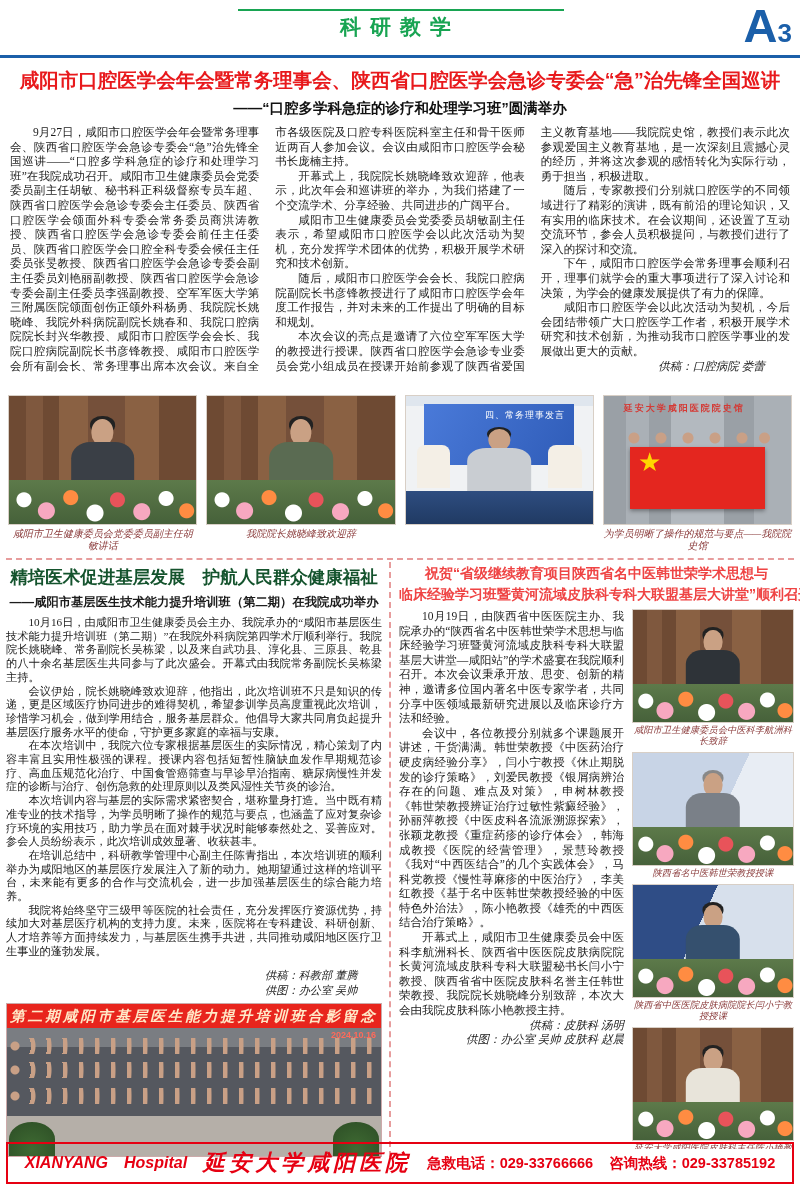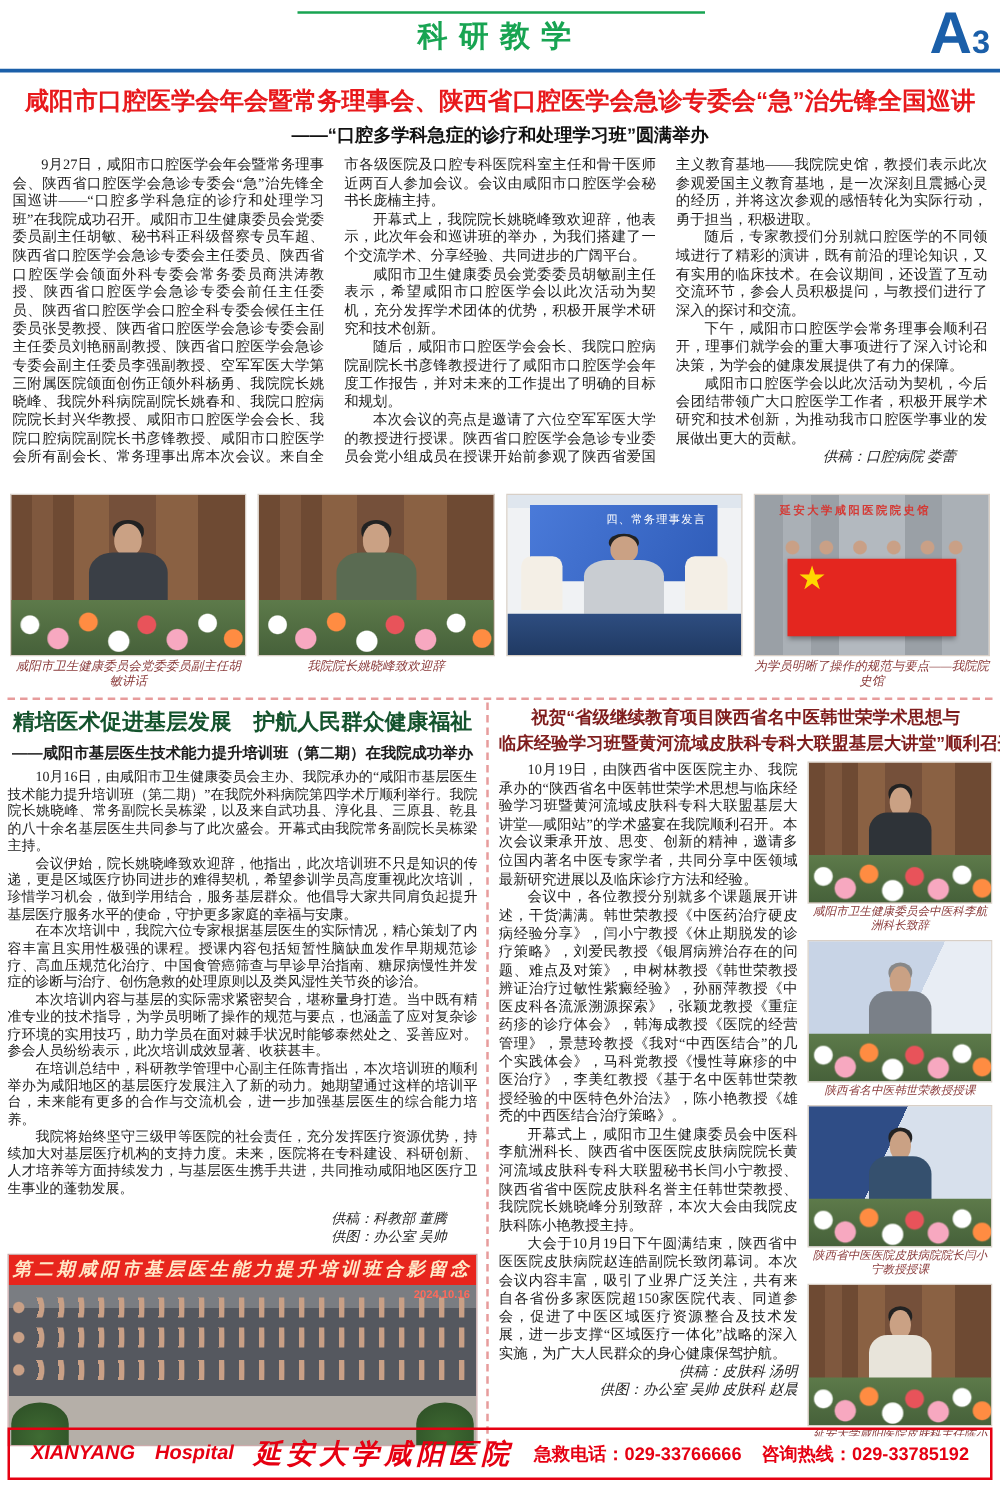--- a/index.html
+++ b/index.html
@@ -2,21 +2,21 @@
 <html><head>
 <meta charset="utf-8">
 <style>
   html,body{margin:0;padding:0;background:#e9e9e9;}
   .page{width:800px;height:1192px;background:#fff;position:relative;overflow:hidden;
         font-family:"Liberation Serif",serif;color:#1c1c1c;margin:0 auto;}
   
   .masthead{position:relative;height:58px;}
   .green-rule{position:absolute;left:238px;top:9px;width:326px;height:2px;background:#18a452;}
   .section-title{position:absolute;top:13px;left:0;right:0;text-align:center;color:#18a452;
-        font-family:"Liberation Sans",sans-serif;font-weight:bold;font-size:24px;letter-spacing:9px;}
+        font-family:"Liberation Sans",sans-serif;font-weight:bold;font-size:21px;letter-spacing:9px;}
   .page-label{position:absolute;right:8px;top:2px;color:#1b5fa9;font-family:"Liberation Sans",sans-serif;
         font-weight:bold;line-height:1;}
   .page-letter{font-size:47px;}
   .page-digit{font-size:26px;}
   .blue-rule{position:absolute;left:0;top:55px;width:100%;height:3px;background:#1b5fa9;}
   
   .a1-headline{margin-top:9px;text-align:center;color:#e8191c;white-space:nowrap;
         font-family:"Liberation Sans",sans-serif;font-weight:bold;font-size:19.5px;letter-spacing:0;}
   .a1-subtitle{margin-top:5px;text-align:center;font-family:"Liberation Sans",sans-serif;
         font-weight:bold;font-size:14.5px;color:#111;}
@@ -91,24 +91,24 @@
   .group-photo{margin-top:5px;height:152px;position:relative;overflow:hidden;border:1px solid #caa;
         background:linear-gradient(#9a9ea3 0 16%,#7a7d82 16% 28%,#55585f 28% 74%,#b5afa8 74% 100%);}
   .gp-banner{position:absolute;left:0;top:0;right:0;height:24px;background:#e8251d;color:#ffe9c8;
         text-align:center;line-height:24px;font-weight:bold;font-size:14.5px;letter-spacing:3px;font-style:italic;}
   .gp-date{position:absolute;top:26px;right:5px;color:#ff6a5a;font-family:"Liberation Sans",sans-serif;
         font-weight:bold;font-size:9px;}
   .crowd-row{position:absolute;left:0;right:0;height:16px;
         background:repeating-radial-gradient(circle at 8px 8px,#c9a086 0 4px,rgba(0,0,0,0) 5px 16px);}
   .plant{position:absolute;bottom:0;width:46px;height:34px;border-radius:50% 50% 0 0;
         background:radial-gradient(circle at 50% 80%,#3f6b33,#2c4d25);}
-  .a3-headline{margin-top:2px;text-align:center;color:#7f1d1d;white-space:nowrap;
+  .a3-headline{margin-top:2px;text-align:center;color:#ef4444;white-space:nowrap;
         font-family:"Liberation Sans",sans-serif;font-weight:bold;font-size:14px;line-height:19px;}
   .a3-body{margin-top:5px;font-size:11.5px;line-height:14.6px;text-align:justify;height:540px;overflow:hidden;}
-  .photo-stack{float:right;width:148px;margin-left:8px;}
+  .photo-stack{float:right;width:162px;margin-left:8px;}
   .photo-stack figure{margin:0 0 5px 0;}
   .r-ph{height:112px;position:relative;overflow:hidden;border:1px solid #d8cfc6;}
   .photo-stack figcaption{font-size:9.3px;line-height:11px;margin-top:2px;}
   .scr-light{background:linear-gradient(115deg,#c8d4e6 0 55%,#e8edf4 55% 100%);}
   .scr-deep{background:linear-gradient(115deg,#2f4d86 0 40%,#d7e0ec 40% 100%);}
   
   .footer-box{position:absolute;left:6px;right:6px;bottom:8px;height:38px;border:2.5px solid #e60012;
         display:flex;align-items:center;justify-content:center;gap:16px;color:#e60012;white-space:nowrap;}
   .f-en{font-family:"Liberation Sans",sans-serif;font-weight:bold;font-style:italic;font-size:16px;}
   .f-name{font-weight:bold;font-size:22px;letter-spacing:4px;font-style:italic;}
@@ -273,21 +273,20 @@
                   <div class="torso"></div>
                 </div>
               <div class="flowers"></div>
             </div>
             <figcaption>延安大学咸阳医院皮肤科主任陈小艳教授致辞</figcaption>
           </figure>
         </div>
         <p>10月19日，由陕西省中医医院主办、我院承办的“陕西省名中医韩世荣学术思想与临床经验学习班暨黄河流域皮肤科专科大联盟基层大讲堂—咸阳站”的学术盛宴在我院顺利召开。本次会议秉承开放、思变、创新的精神，邀请多位国内著名中医专家学者，共同分享中医领域最新研究进展以及临床诊疗方法和经验。</p>
         <p>会议中，各位教授分别就多个课题展开讲述，干货满满。韩世荣教授《中医药治疗硬皮病经验分享》，闫小宁教授《休止期脱发的诊疗策略》，刘爱民教授《银屑病辨治存在的问题、难点及对策》，申树林教授《韩世荣教授辨证治疗过敏性紫癜经验》，孙丽萍教授《中医皮科各流派溯源探索》，张颖龙教授《重症药疹的诊疗体会》，韩海成教授《医院的经营管理》，景慧玲教授《我对“中西医结合”的几个实践体会》，马科党教授《慢性荨麻疹的中医治疗》，李美红教授《基于名中医韩世荣教授经验的中医特色外治法》，陈小艳教授《雄秃的中西医结合治疗策略》。</p>
         <p>开幕式上，咸阳市卫生健康委员会中医科李航洲科长、陕西省中医医院皮肤病院院长黄河流域皮肤科专科大联盟秘书长闫小宁教授、陕西省省中医院皮肤科名誉主任韩世荣教授、我院院长姚晓峰分别致辞，本次大会由我院皮肤科陈小艳教授主持。</p>
-        <p>大会于10月19日下午圆满结束，陕西省中医医院皮肤病院赵连皓副院长致闭幕词。本次会议内容丰富，吸引了业界广泛关注，共有来自各省份多家医院超150家医院代表、同道参会，促进了中医区域医疗资源整合及技术发展，进一步支撑“区域医疗一体化”战略的深入实施，为广大人民群众的身心健康保驾护航。</p>
         <p class="byline">供稿：皮肤科 汤明</p>
         <p class="byline">供图：办公室 吴帅 皮肤科 赵晨</p>
       </div>
     </div>
   </div>
 
   <div class="footer-box">
     <span class="f-en">XIANYANG</span>
     <span class="f-en">Hospital</span>
     <span class="f-name">延安大学咸阳医院</span>

